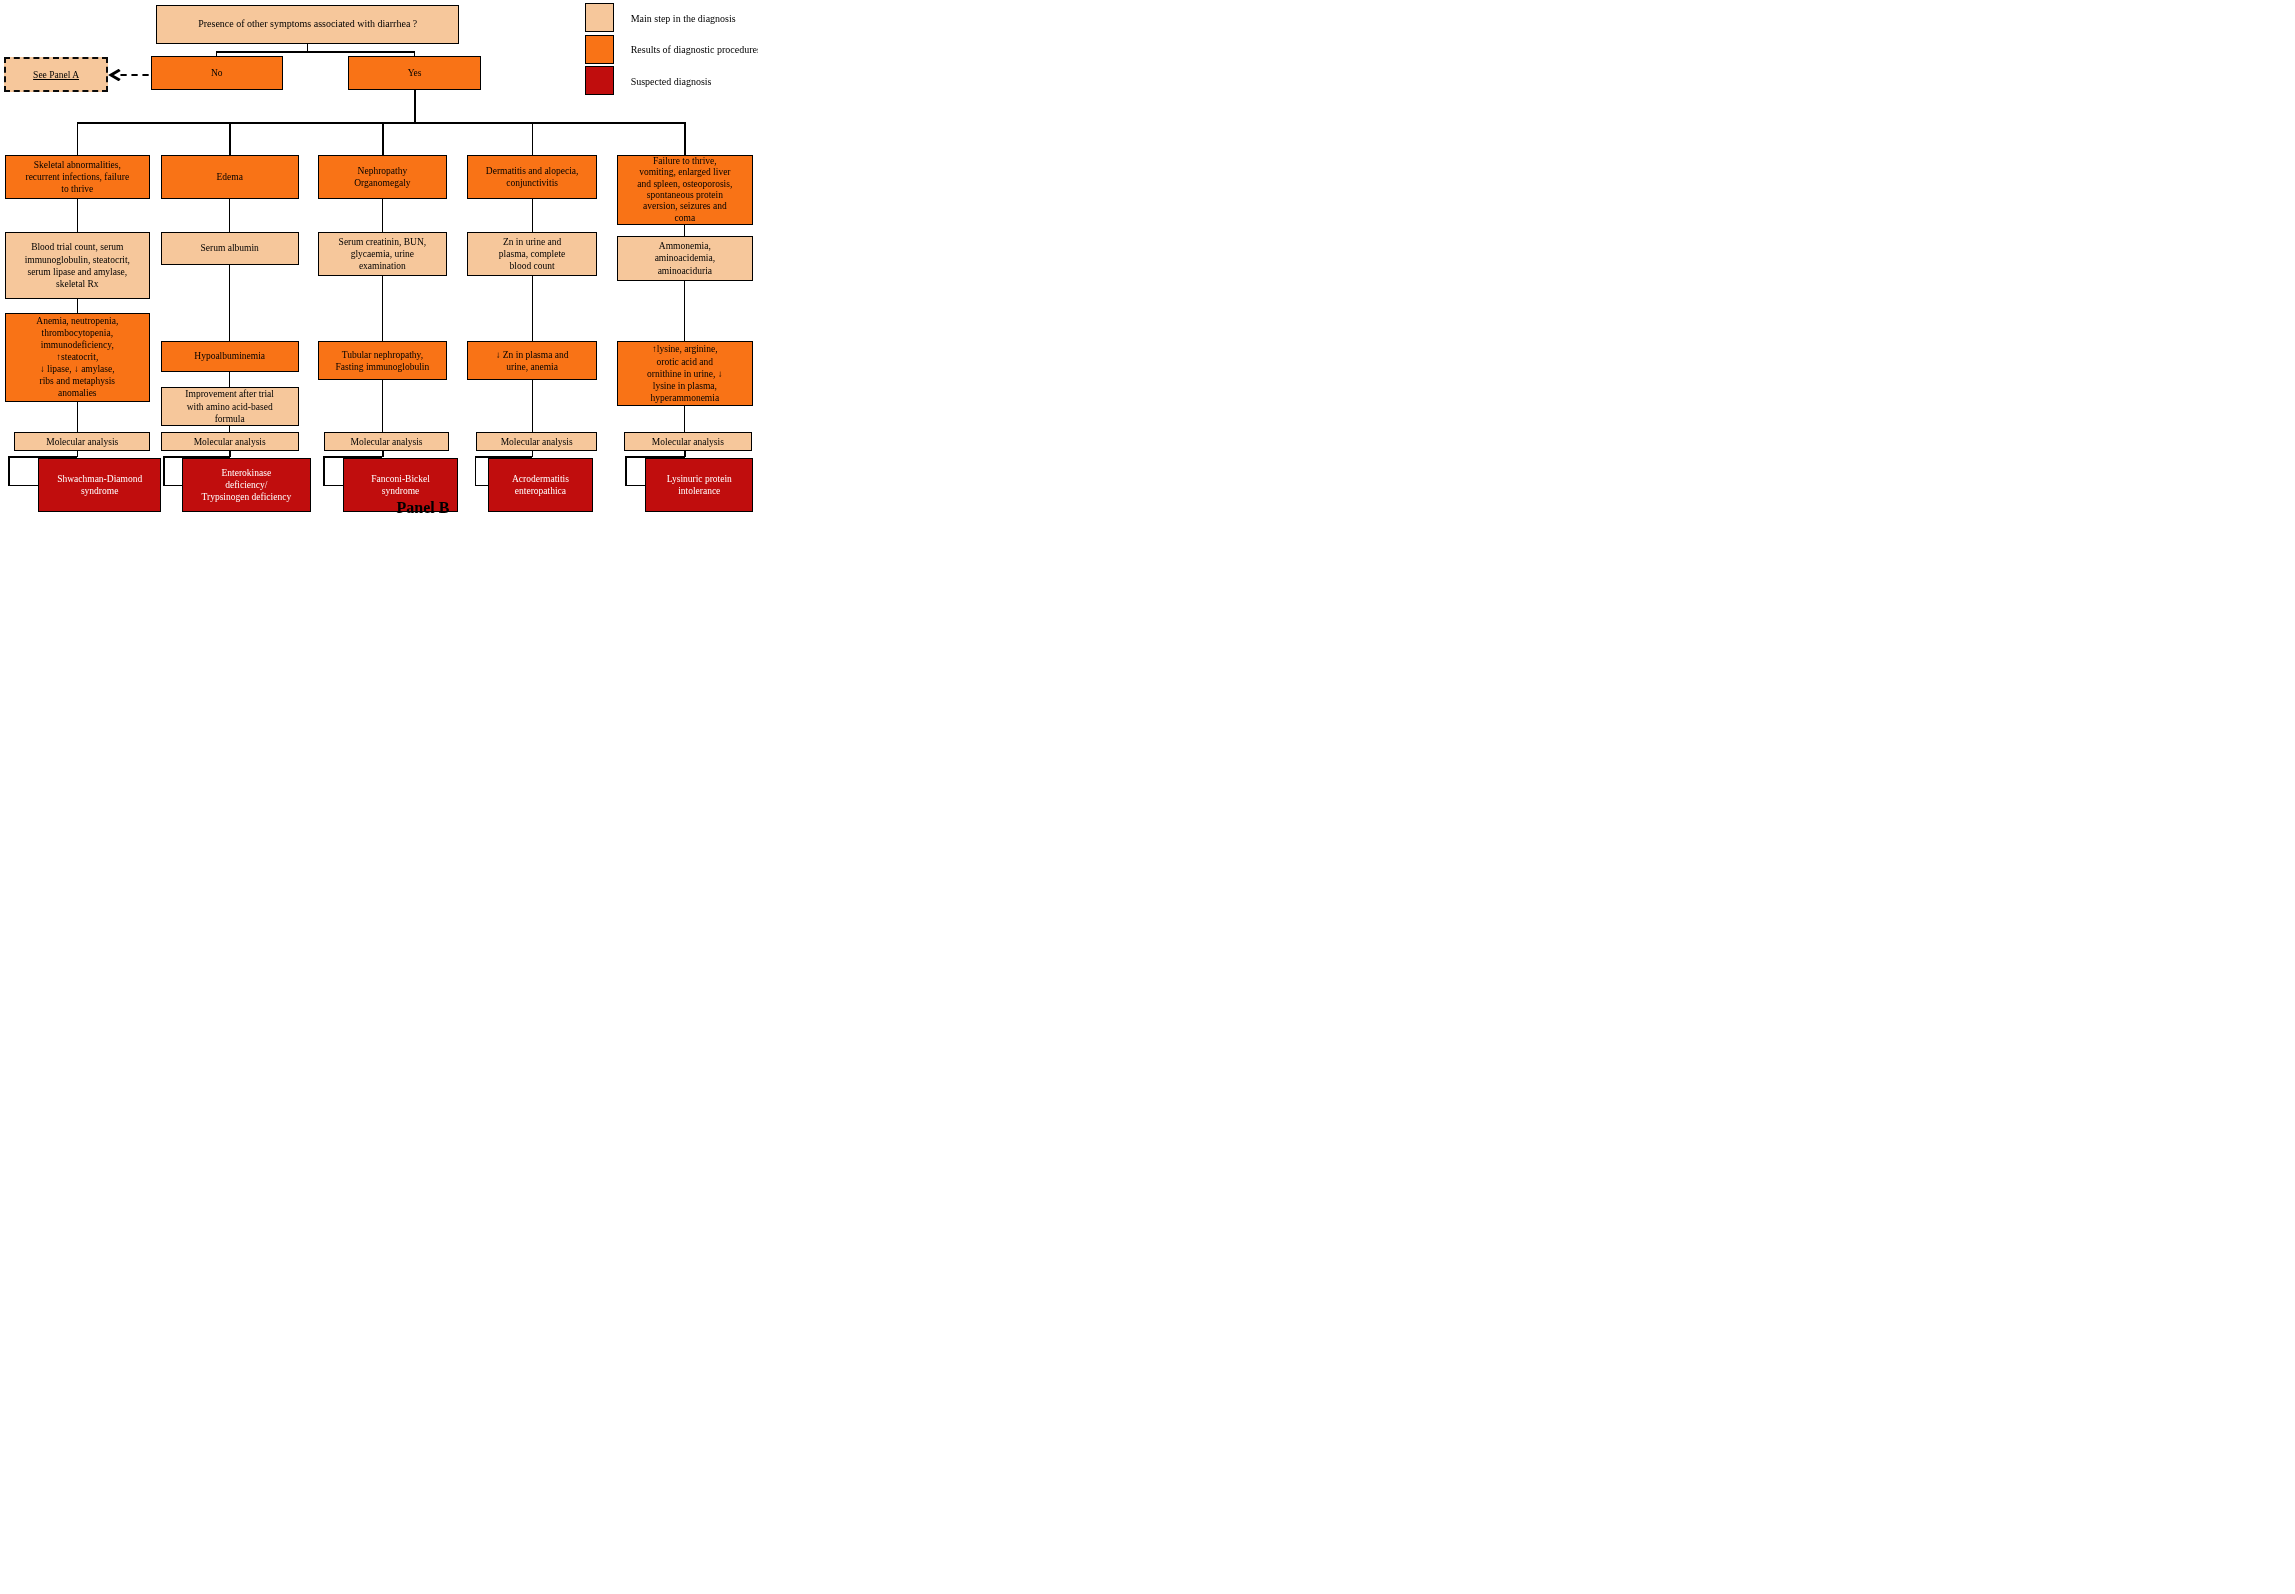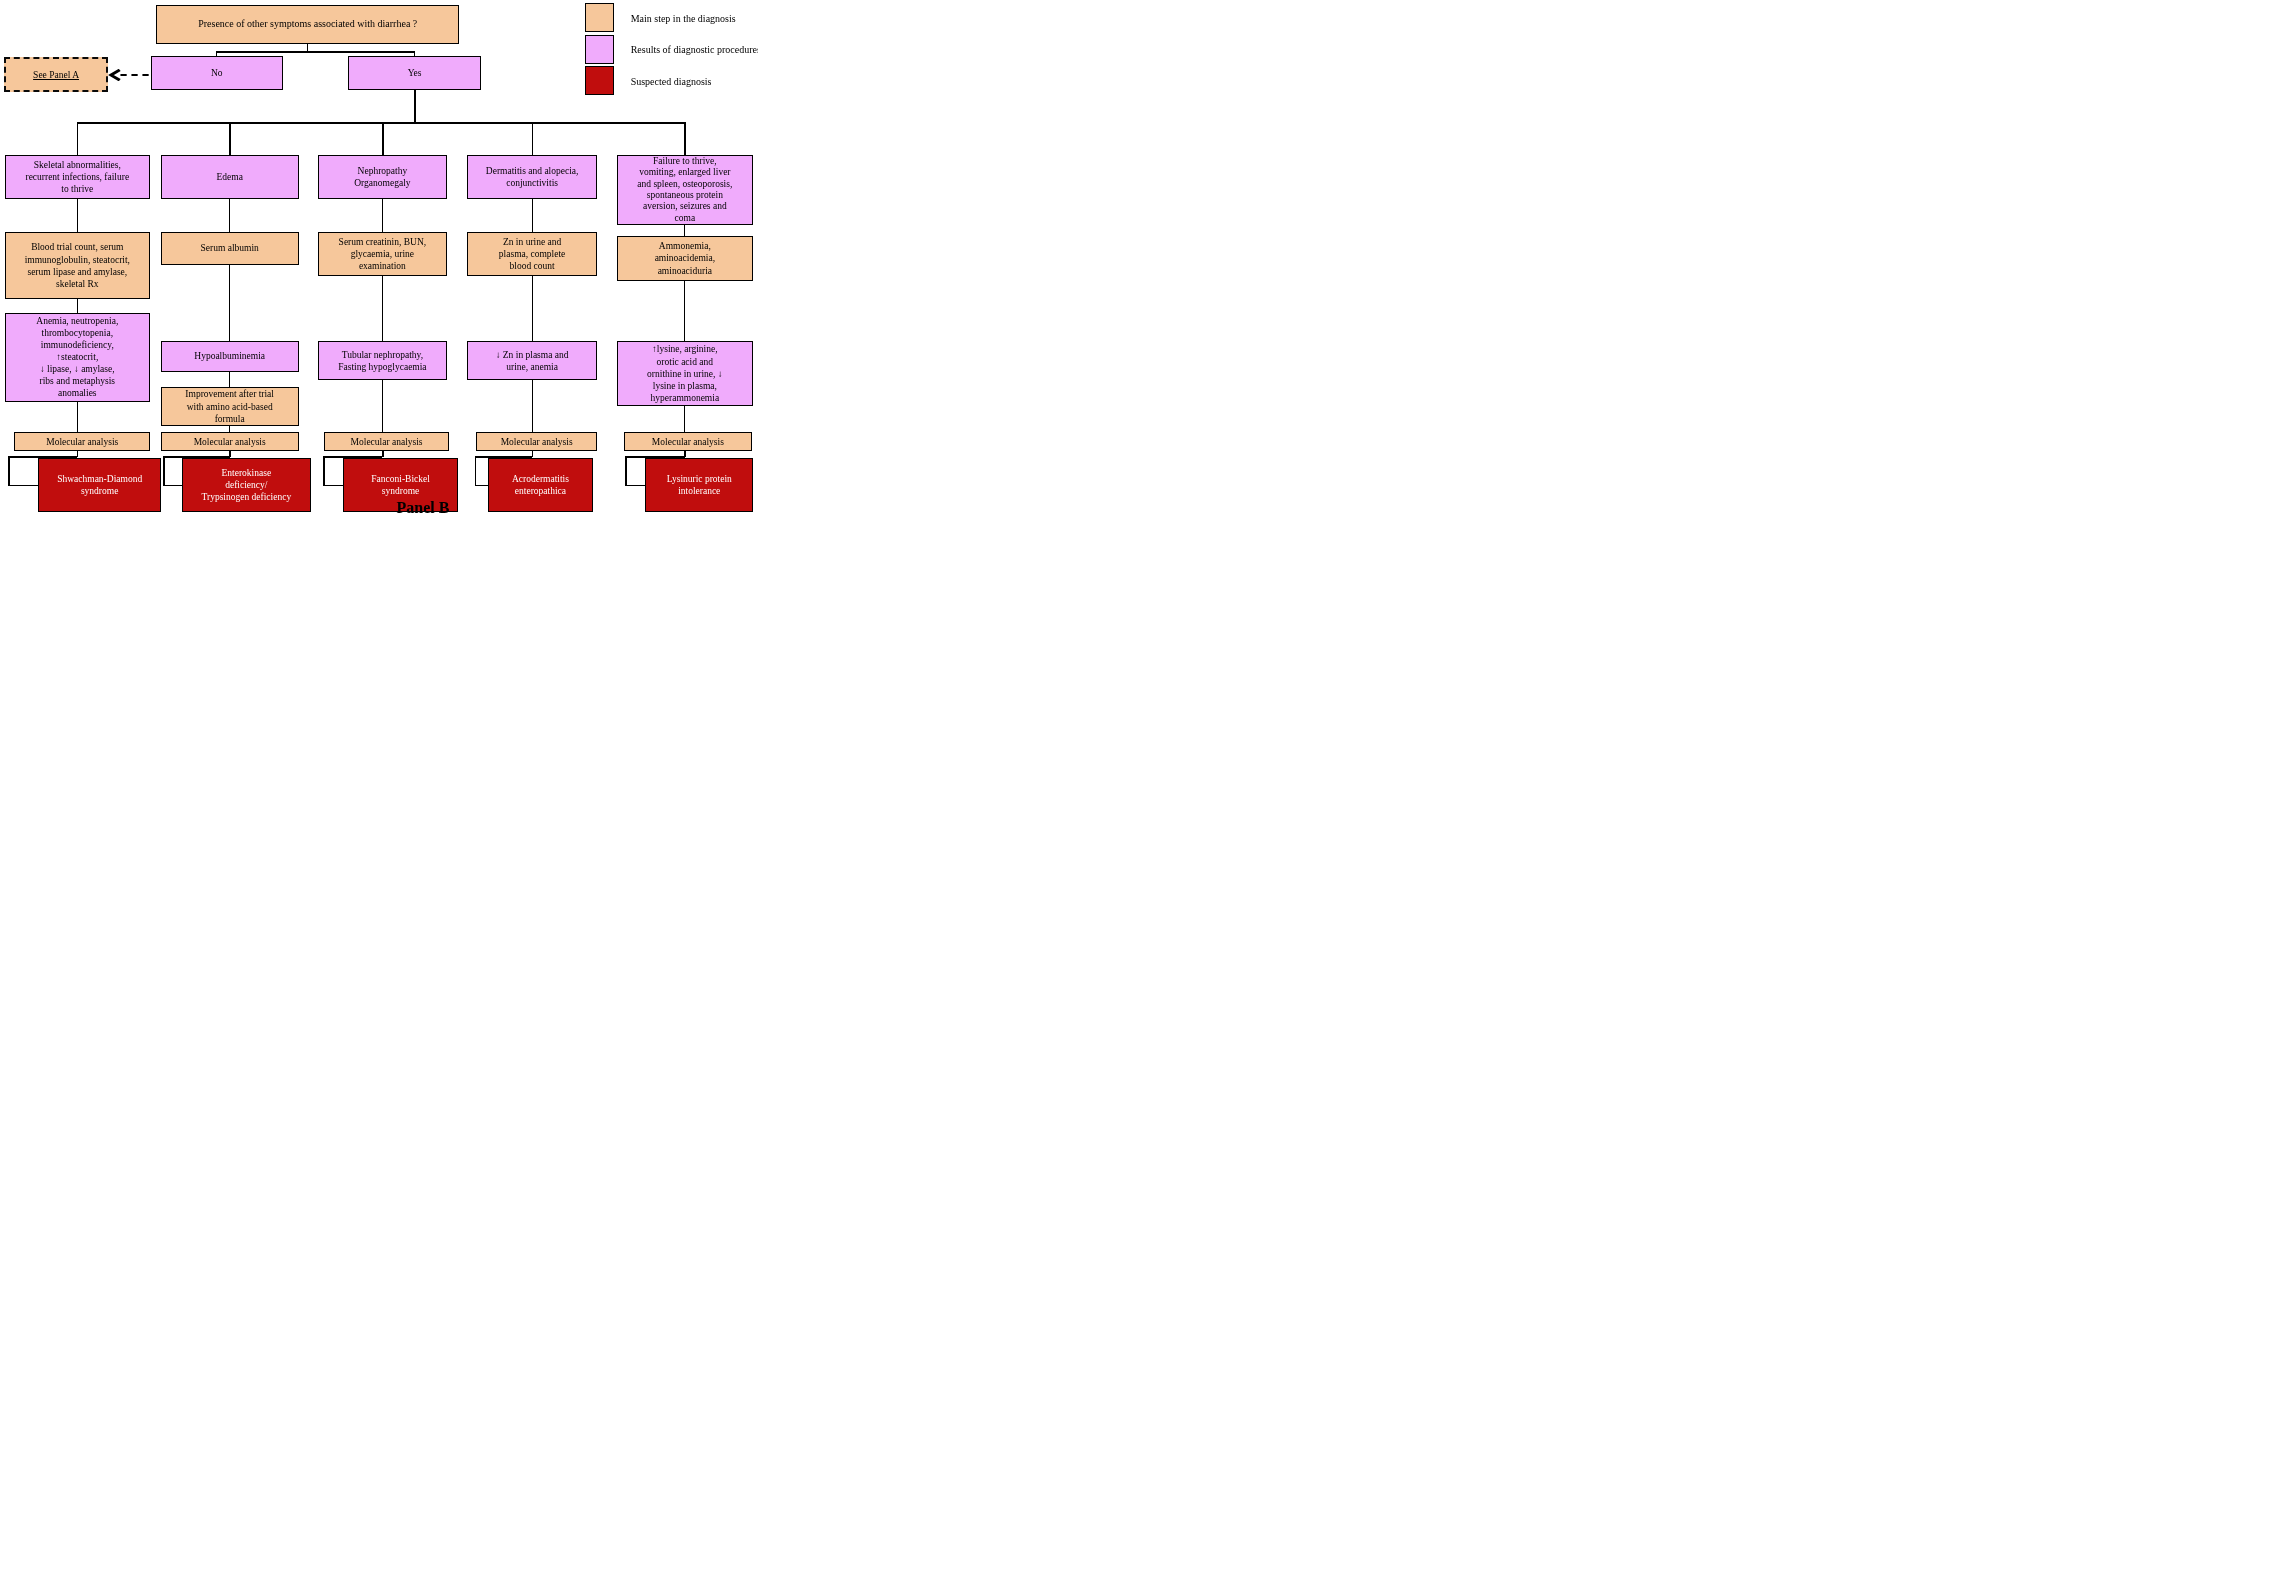--- a/index.html
+++ b/index.html
@@ -1,18 +1,18 @@
 <!DOCTYPE html>
 <html style="font-size:8.4px"><head>
 <meta charset="utf-8">
 <style>
   html,body{margin:0;padding:0;background:#fff;}
   .stage{position:relative;width:758px;height:527px;background:#fff;
          font-family:"Liberation Serif","DejaVu Serif",serif;color:#000;overflow:hidden;}
-  .box{position:absolute;box-sizing:border-box;border:1.1px solid #000;background:#f0abfc;
+  .box{position:absolute;box-sizing:border-box;border:1.1px solid #000;background:#f97316;
        display:flex;align-items:center;justify-content:center;text-align:center;
        white-space:pre-line;font-size:9.5px;line-height:1.27;padding:1.1px 3.2px;}
   .main{background:#F6C79B;}
   .diag{background:#C00D0D;color:#fff;}
   .dashed{border:2.1px dashed #0a0a0a;background:#F6C79B;}
   .dashed span{text-decoration:underline;}
   .tight{line-height:1.21;}
   .vl,.hl{position:absolute;background:#000;}
   .legend-label{position:absolute;font-size:10px;white-space:nowrap;}
   .panelb{position:absolute;left:41%;top:94.6%;width:18%;text-align:center;
@@ -96,21 +96,21 @@
   <div class="hl" style="left:21.5%;top:86.6%;width:8.8%;height:1.6px;"></div>
   <div class="vl" style="left:21.5%;top:86.6%;width:1.6px;height:5.6%;"></div>
   <div class="hl" style="left:21.5%;top:92.0%;width:2.5%;height:1.6px;"></div>
 
   <div class="box" style="left:41.9%;top:29.4%;width:17.1%;height:8.3%;">Nephropathy
 Organomegaly</div>
   <div class="box main" style="left:41.9%;top:44.0%;width:17.1%;height:8.3%;">Serum creatinin, BUN,
 glycaemia, urine
 examination</div>
   <div class="box" style="left:41.9%;top:64.8%;width:17.1%;height:7.4%;">Tubular nephropathy,
-Fasting hypoglycaemia</div>
+Fasting immunoglobulin</div>
   <div class="box main" style="left:42.8%;top:82.0%;width:16.4%;height:3.6%;border-width:0.8px;">Molecular  analysis</div>
   <div class="box diag" style="left:45.3%;top:87.0%;width:15.1%;height:10.2%;">Fanconi-Bickel
 syndrome</div>
   <div class="vl" style="left:calc(50.45% - 0.5px);top:37.7%;width:1.1px;height:6.3%;"></div>
   <div class="vl" style="left:calc(50.45% - 0.5px);top:52.3%;width:1.1px;height:12.5%;"></div>
   <div class="vl" style="left:calc(50.45% - 0.5px);top:72.2%;width:1.1px;height:9.8%;"></div>
   <div class="vl" style="left:calc(50.45% - 0.5px);top:85.6%;width:1.6px;height:1.2%;"></div>
   <div class="hl" style="left:42.6%;top:86.6%;width:7.85%;height:1.6px;"></div>
   <div class="vl" style="left:42.6%;top:86.6%;width:1.6px;height:5.6%;"></div>
   <div class="hl" style="left:42.6%;top:92.0%;width:2.7%;height:1.6px;"></div>

